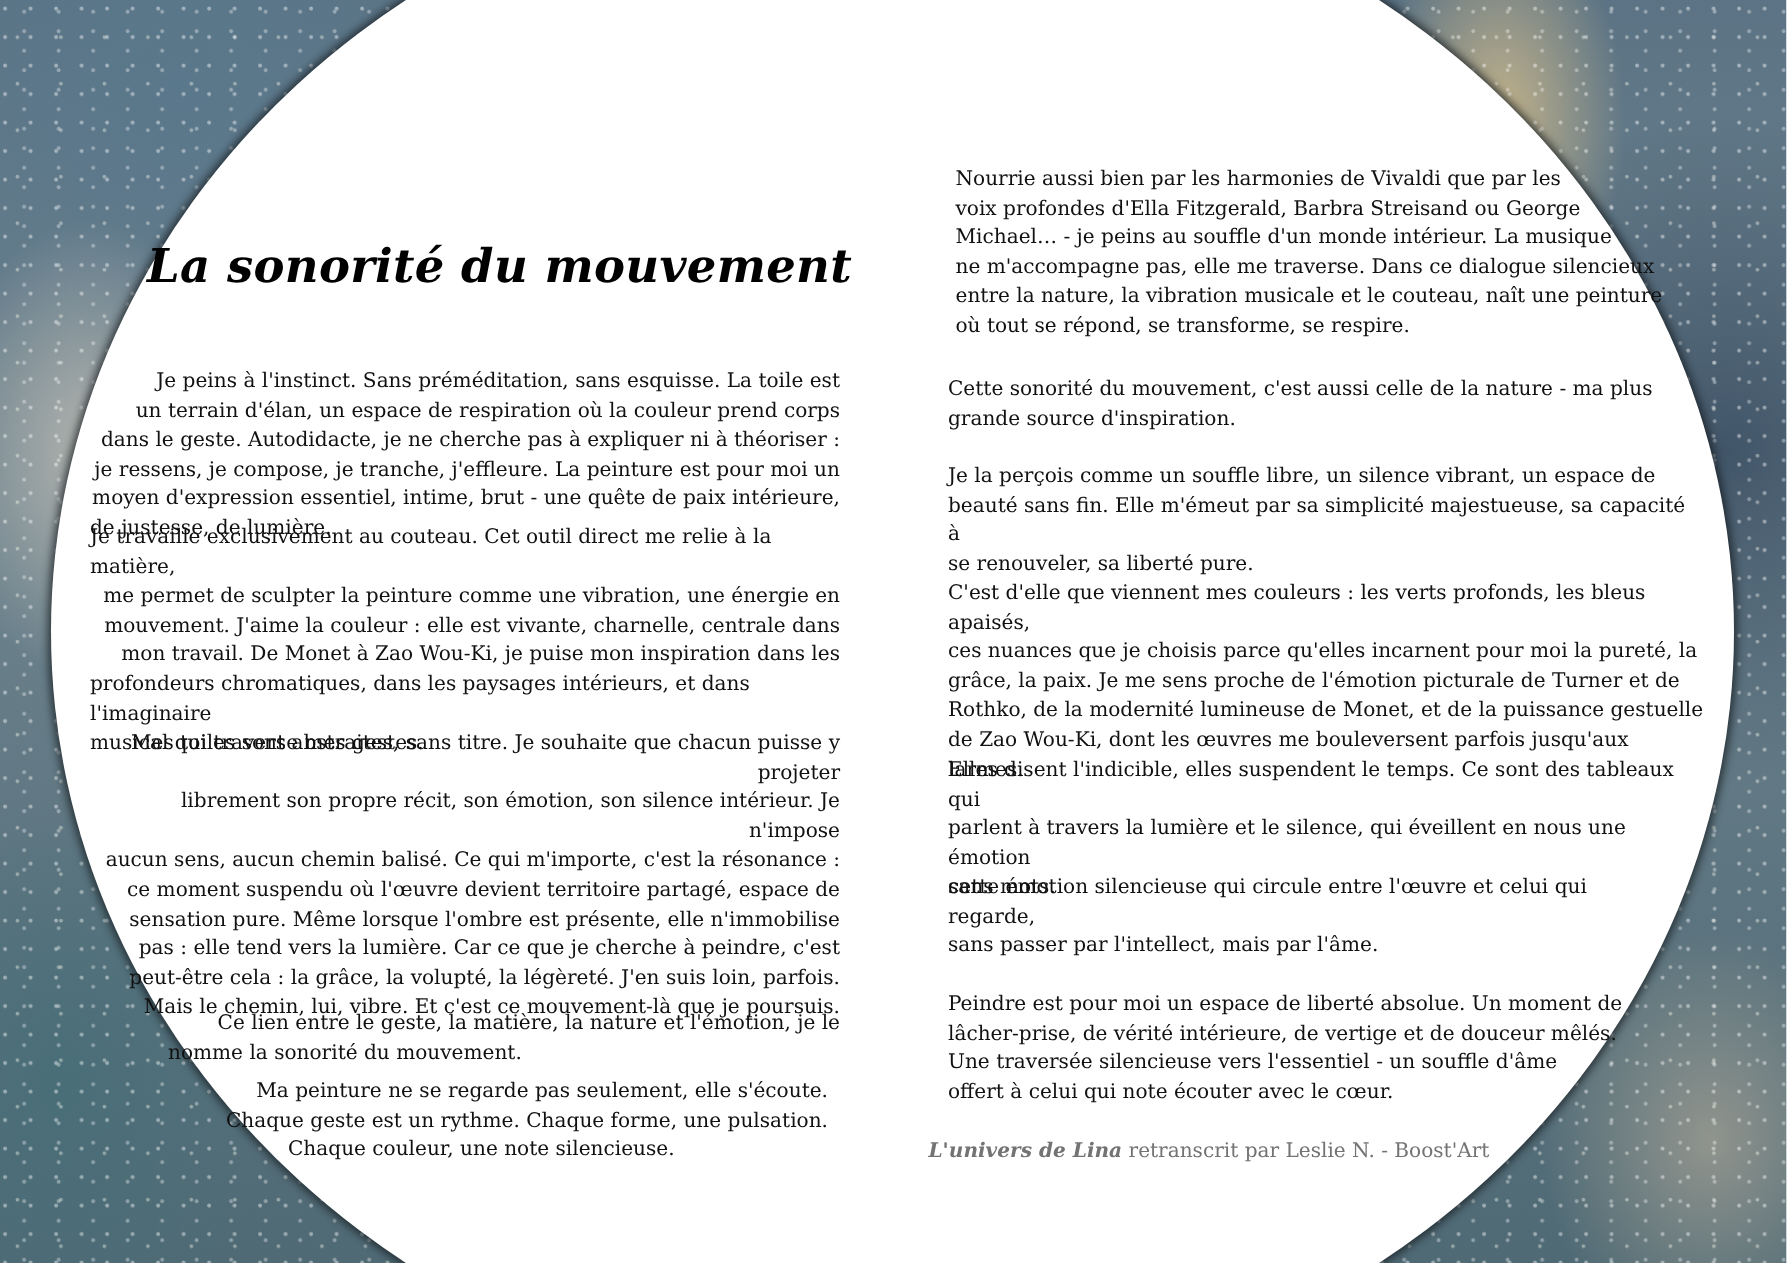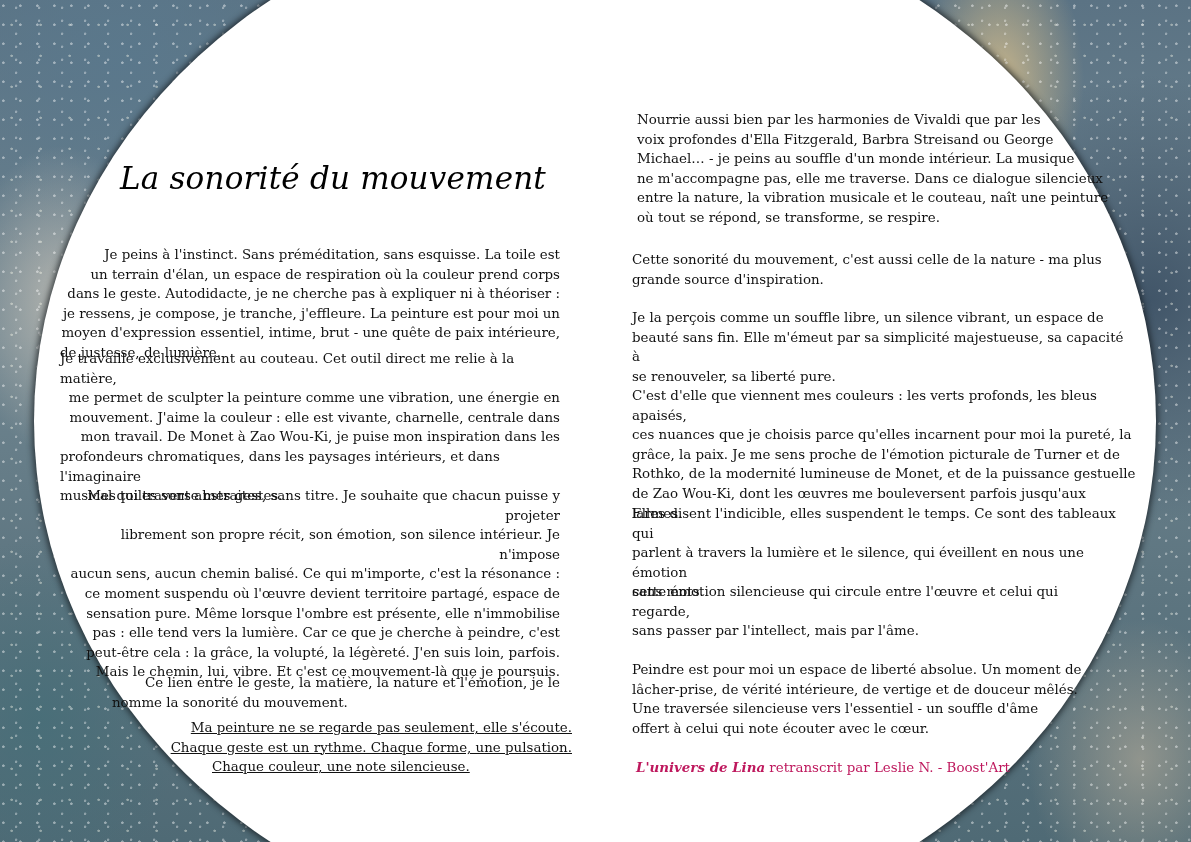--- a/index.html
+++ b/index.html
@@ -47,21 +47,21 @@
       box-shadow: 0 0 6px 2px rgba(20,25,30,0.75);
     }
     .title {
       position: absolute;
       left: 98px;
       top: 160px;
       width: 470px;
       text-align: center;
       margin: 0;
       font-family: "DejaVu Serif", "Liberation Serif", serif;
-      font-weight: normal;
+      font-weight: bold;
       font-style: italic;
       font-size: 31px;
       letter-spacing: 0.2px;
       color: #000;
     }
     .para {
       position: absolute;
       margin: 0;
       font-size: 13.4px;
       line-height: 19.6px;
@@ -72,39 +72,39 @@
       display: block;
     }
     .left .ln { text-align: right; }
     .right .ln { text-align: left; }
 
     
     #lp1 { left: 60px; top: 213px; width: 500px; margin-top: 32px; }
     #lp2 { left: 60px; top: 349px; width: 500px; }
     #lp3 { left: 60px; top: 486px; width: 500px; }
     #lp4 { left: 100px; top: 660px; width: 460px; margin-top: 13px; }
-    #lp5 { left: 112px; top: 718px; width: 460px; text-decoration: underline; }
+    #lp5 { left: 92px; top: 718px; width: 460px; }
 
     
     #rp1 { left: 637px; top: 110px; width: 480px; }
     #rp2 { left: 632px; top: 250px; width: 480px; }
     #rp3 { left: 632px; top: 308px; width: 500px; }
     #rp4 { left: 632px; top: 386px; width: 505px; }
     #rp5 { left: 632px; top: 504px; width: 500px; }
     #rp6 { left: 632px; top: 582px; width: 480px; }
     #rp7 { left: 632px; top: 660px; width: 460px; }
 
     .signature {
       position: absolute;
-      left: 636px;
+      left: 619px;
       top: 758px;
       font-size: 13.4px;
       line-height: 19.6px;
       margin: 0;
-      color: #be185d;
+      color: #737373;
     }
     .signature em {
       font-style: italic;
       font-weight: bold;
     }
   </style>
 </head>
 <body>
 
 <div class="page-bg"></div>

